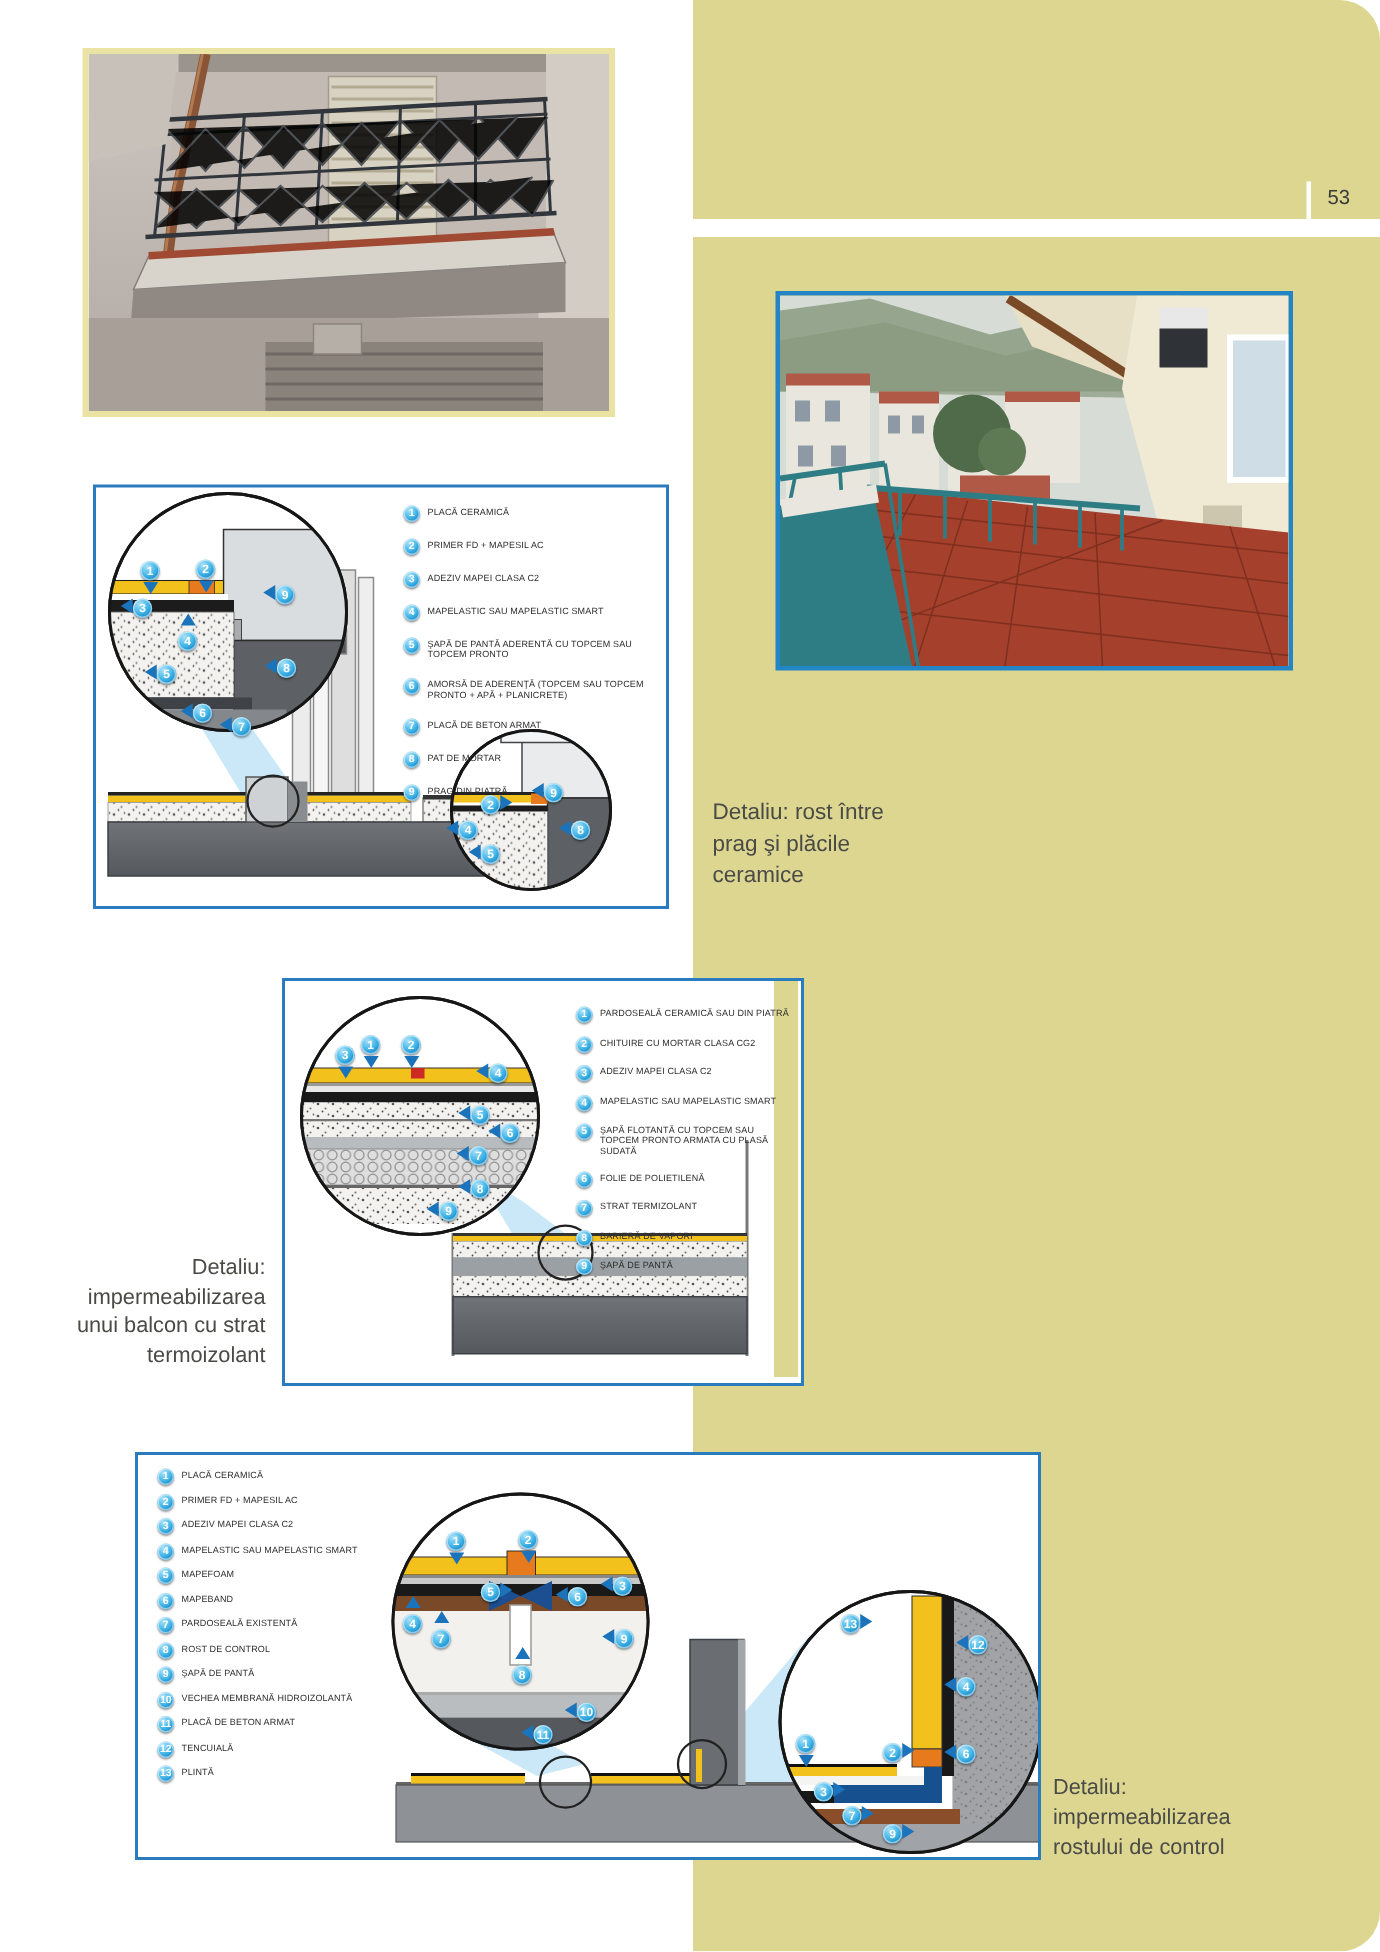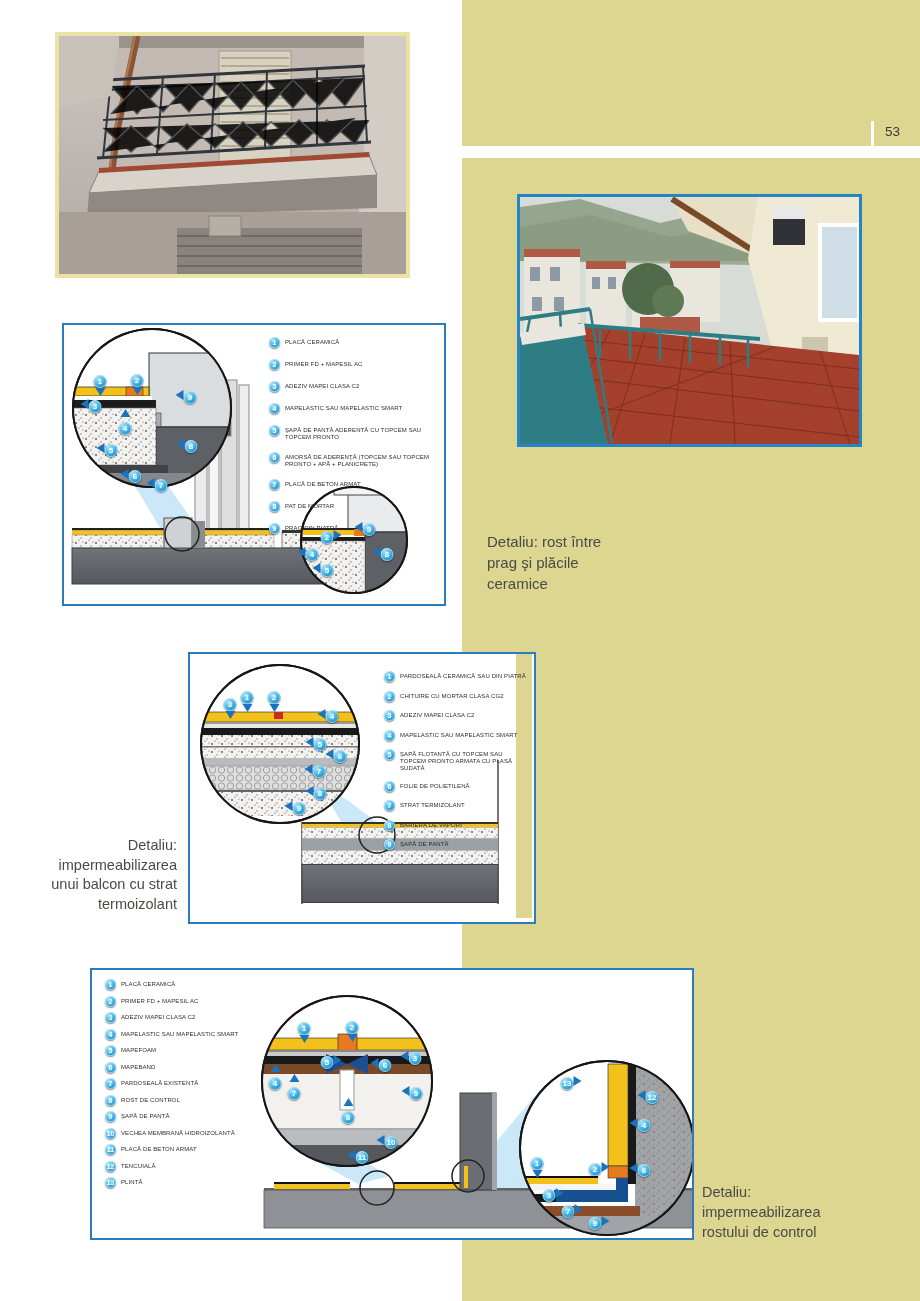--- a/index.html
+++ b/index.html
@@ -1,17 +1,17 @@
 <!DOCTYPE html>
 <html><head>
 <meta charset="utf-8">
 <style>
   html,body{margin:0;padding:0;background:#fff;}
   #page{position:relative;width:920px;height:1301px;background:#ffffff;overflow:hidden;
-        font-family:"Liberation Sans",sans-serif;}
+        font-family:"Liberation Sans",sans-serif;border-radius:27px;}
   
   #band{position:absolute;left:462px;top:0;width:458px;height:1301px;background:#dcd691;}
   #band-gap{position:absolute;left:462px;top:146px;width:458px;height:12px;background:#ffffff;}
   #page-num{position:absolute;left:845px;top:124px;width:55px;text-align:right;
             font-size:13.5px;color:#3b3b3b;}
   #page-tick{position:absolute;left:871px;top:121px;width:3px;height:25px;background:#ffffff;}
 
   
   .photo{position:absolute;overflow:hidden;}
   #photo1{left:55px;top:32px;width:347px;height:238px;border:4px solid #eae3a4;}
@@ -19,21 +19,21 @@
 
   
   .dbox{position:absolute;background:#fff;border:2px solid #2a7cbe;box-sizing:border-box;}
   #dbox1{left:62px;top:323px;width:384px;height:283px;}
   #dbox2{left:188px;top:652px;width:348px;height:272px;}
   #dbox3{left:90px;top:968px;width:604px;height:272px;}
   .dbox svg{position:absolute;left:0;top:0;}
 
   
   .caption{position:absolute;color:#4a4a46;white-space:pre-line;}
-  #caption1{left:475px;top:531px;width:175px;font-size:15px;line-height:21px;margin-left:12px;}
+  #caption1{left:475px;top:531px;width:175px;font-size:15px;line-height:21px;}
   #caption2{left:24px;top:836px;width:153px;font-size:14.5px;line-height:19.5px;text-align:right;}
   #caption3{left:702px;top:1182px;width:175px;font-size:14.5px;line-height:20px;}
 
   
   .legend{position:absolute;}
   #legend1{left:205px;top:12px;width:172px;}
   #legend2{left:194px;top:17px;width:142px;}
   #legend3{left:13px;top:9px;width:155px;}
   .lrow{display:flex;align-items:flex-start;gap:5px;}
   #legend1 .lrow{margin-bottom:11px;}

